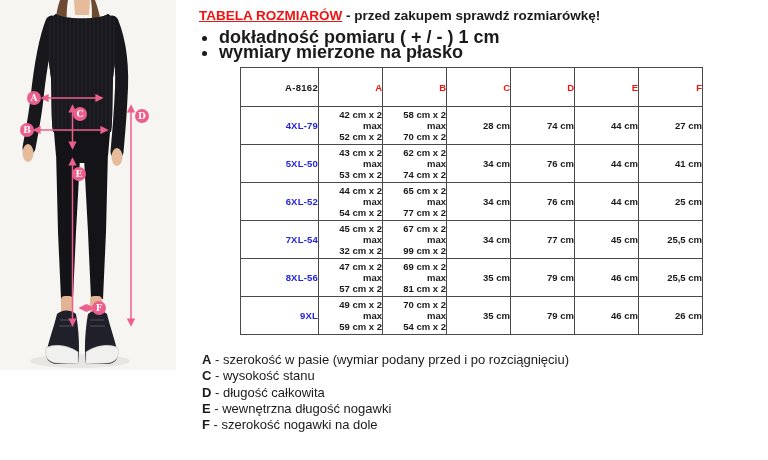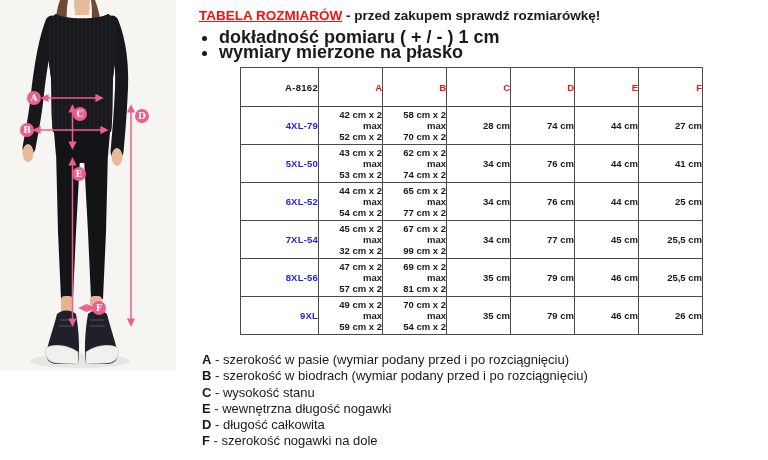--- a/index.html
+++ b/index.html
@@ -243,20 +243,19 @@
       <td>35 cm</td>
       <td>79 cm</td>
       <td>46 cm</td>
       <td>26 cm</td>
     </tr>
   </tbody>
     </table>
 
   <div class="legend">
     <div class="row"><b>A</b><span> - szerokość w pasie (wymiar podany przed i po rozciągnięciu)</span></div>
-    <div class="row"><b>B</b><span> - szerokość w biodrach (wymiar podany przed i po rozciągnięciu)</span></div>
     <div class="row"><b>C</b><span> - wysokość stanu</span></div>
+    <div class="row"><b>D</b><span> - długość całkowita</span></div>
     <div class="row"><b>E</b><span> - wewnętrzna długość nogawki</span></div>
-    <div class="row"><b>D</b><span> - długość całkowita</span></div>
     <div class="row"><b>F</b><span> - szerokość nogawki na dole</span></div>
   </div>
 
 </div>
 
 </body></html>

